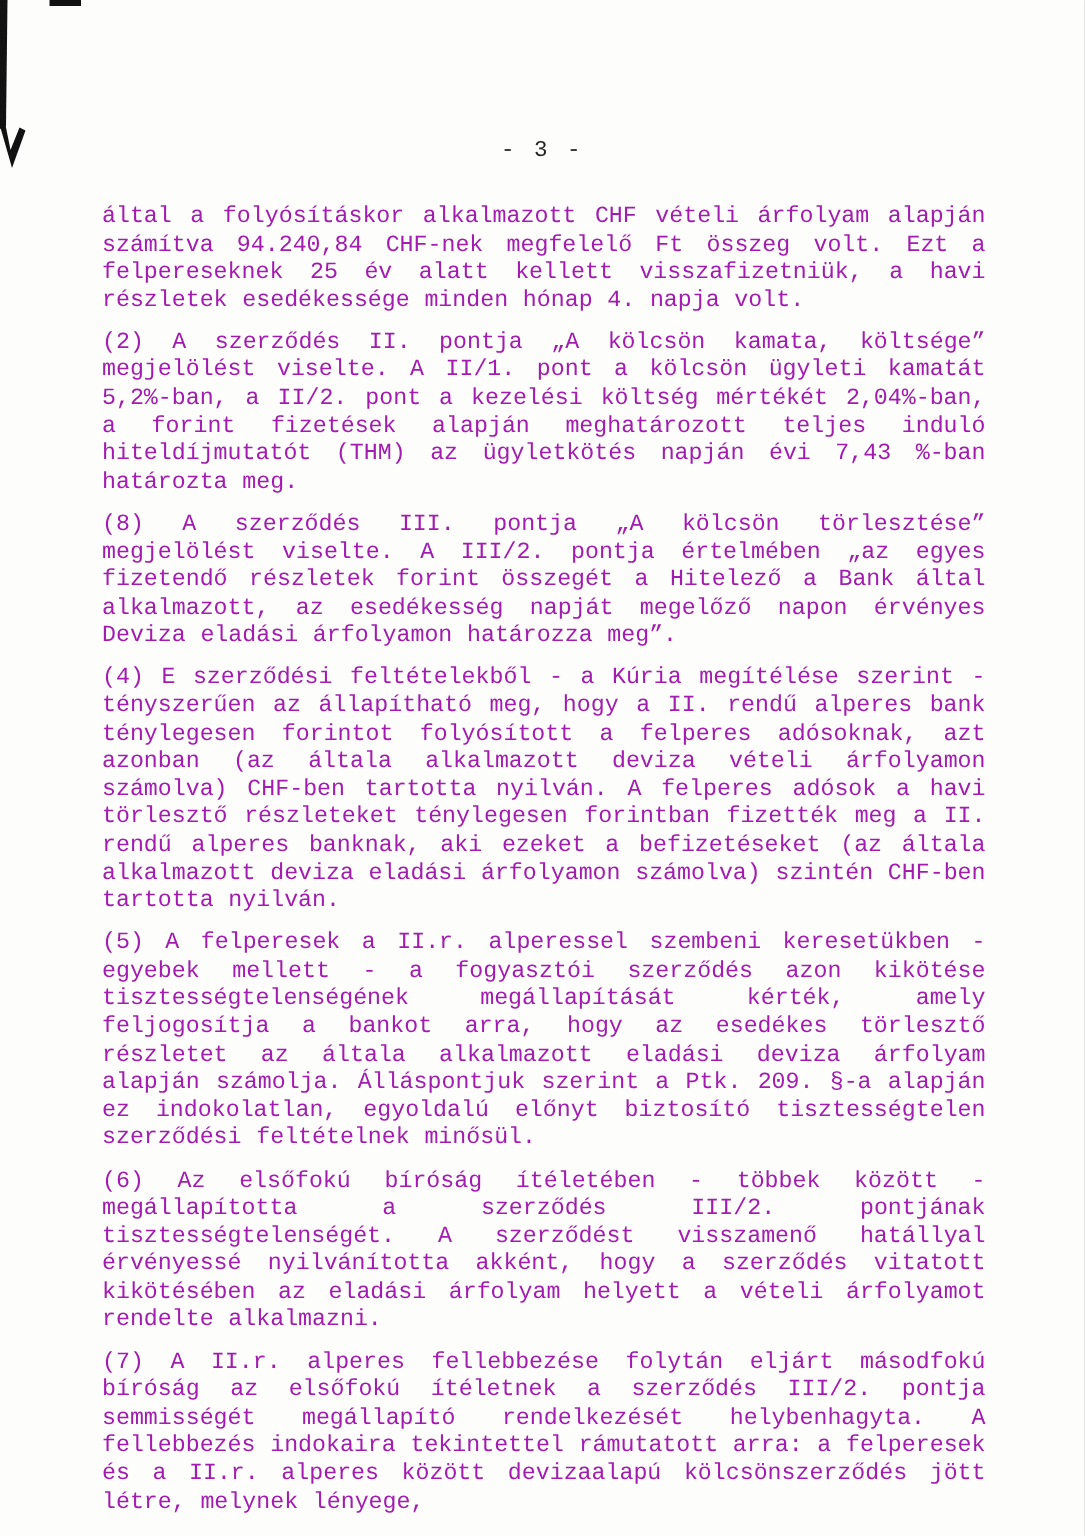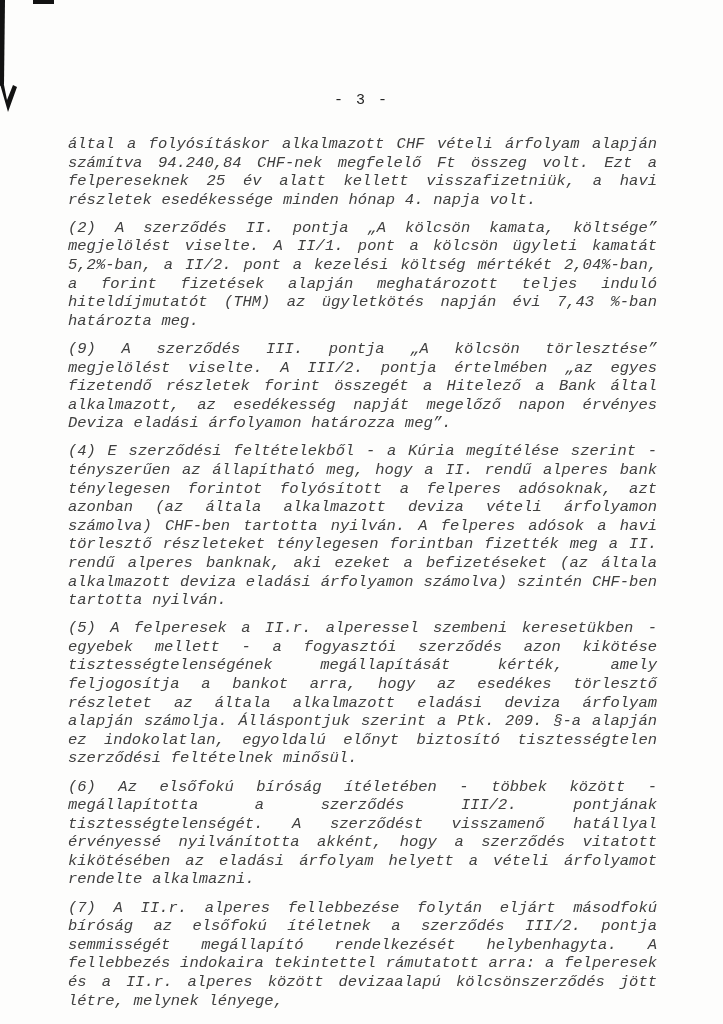--- a/index.html
+++ b/index.html
@@ -34,27 +34,26 @@
     color: #242424;
   }
   .content {
     position: absolute;
     top: 135px;
     left: 68px;
     width: 589px;
   }
   .content p {
     margin: 0 0 9.5px 0;
-    font-style: italic;
     font-size: 15.5px;
     line-height: 18.6px;
     text-align: justify;
     text-justify: inter-word;
     word-spacing: 0.5px;
-    color: #404040;
+    color: #a21caf;
     -webkit-font-smoothing: antialiased;
   }
   .content p:last-child {
     margin-bottom: 6px;
   }
 </style>
 </head>
 <body>
 
 <div class="scan-page">
@@ -63,20 +62,20 @@
     <path d="M0,0 L5,0 L4,84 L0,86 Z" fill="#121212"></path>
     <path d="M0,80 L3,80 L7,100 L13,85 L17,87 L8,112 L0,84 Z" fill="#121212"></path>
     <rect x="33" y="0" width="21" height="4" fill="#121212"></rect>
   </svg>
 
   <div class="page-number">- 3 -</div>
 
   <div class="content">
     <p>által a folyósításkor alkalmazott CHF vételi árfolyam alapján számítva 94.240,84 CHF-nek megfelelő Ft összeg volt. Ezt a felpereseknek 25 év alatt kellett visszafizetniük, a havi részletek esedékessége minden hónap 4. napja volt.</p>
     <p>(2) A szerződés II. pontja „A kölcsön kamata, költsége” megjelölést viselte. A II/1. pont a kölcsön ügyleti kamatát 5,2%-ban, a II/2. pont a kezelési költség mértékét 2,04%-ban, a forint fizetések alapján meghatározott teljes induló hiteldíjmutatót (THM) az ügyletkötés napján évi 7,43 %-ban határozta meg.</p>
-    <p>(9) A szerződés III. pontja „A kölcsön törlesztése” megjelölést viselte. A III/2. pontja értelmében „az egyes fizetendő részletek forint összegét a Hitelező a Bank által alkalmazott, az esedékesség napját megelőző napon érvényes Deviza eladási árfolyamon határozza meg”.</p>
+    <p>(8) A szerződés III. pontja „A kölcsön törlesztése” megjelölést viselte. A III/2. pontja értelmében „az egyes fizetendő részletek forint összegét a Hitelező a Bank által alkalmazott, az esedékesség napját megelőző napon érvényes Deviza eladási árfolyamon határozza meg”.</p>
     <p>(4) E szerződési feltételekből - a Kúria megítélése szerint - tényszerűen az állapítható meg, hogy a II. rendű alperes bank ténylegesen forintot folyósított a felperes adósoknak, azt azonban (az általa alkalmazott deviza vételi árfolyamon számolva) CHF-ben tartotta nyilván. A felperes adósok a havi törlesztő részleteket ténylegesen forintban fizették meg a II. rendű alperes banknak, aki ezeket a befizetéseket (az általa alkalmazott deviza eladási árfolyamon számolva) szintén CHF-ben tartotta nyilván.</p>
     <p>(5) A felperesek a II.r. alperessel szembeni keresetükben - egyebek mellett - a fogyasztói szerződés azon kikötése tisztességtelenségének megállapítását kérték, amely feljogosítja a bankot arra, hogy az esedékes törlesztő részletet az általa alkalmazott eladási deviza árfolyam alapján számolja. Álláspontjuk szerint a Ptk. 209. §-a alapján ez indokolatlan, egyoldalú előnyt biztosító tisztességtelen szerződési feltételnek minősül.</p>
     <p>(6) Az elsőfokú bíróság ítéletében - többek között - megállapította a szerződés III/2. pontjának tisztességtelenségét. A szerződést visszamenő hatállyal érvényessé nyilvánította akként, hogy a szerződés vitatott kikötésében az eladási árfolyam helyett a vételi árfolyamot rendelte alkalmazni.</p>
     <p>(7) A II.r. alperes fellebbezése folytán eljárt másodfokú bíróság az elsőfokú ítéletnek a szerződés III/2. pontja semmisségét megállapító rendelkezését helybenhagyta. A fellebbezés indokaira tekintettel rámutatott arra: a felperesek és a II.r. alperes között devizaalapú kölcsönszerződés jött létre, melynek lényege,</p>
   </div>
 
 </div>
 
 </body></html>

